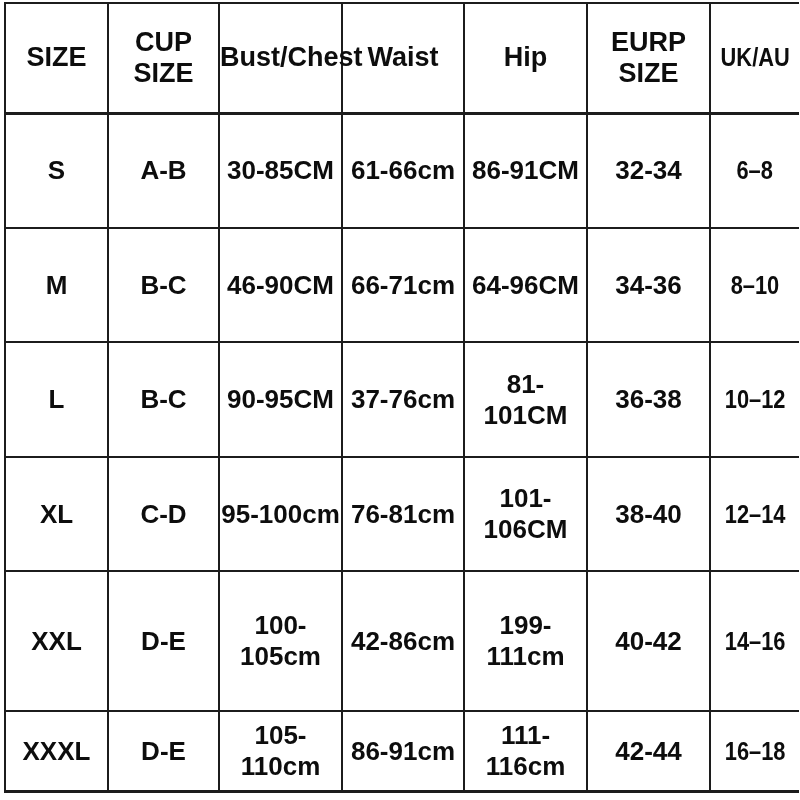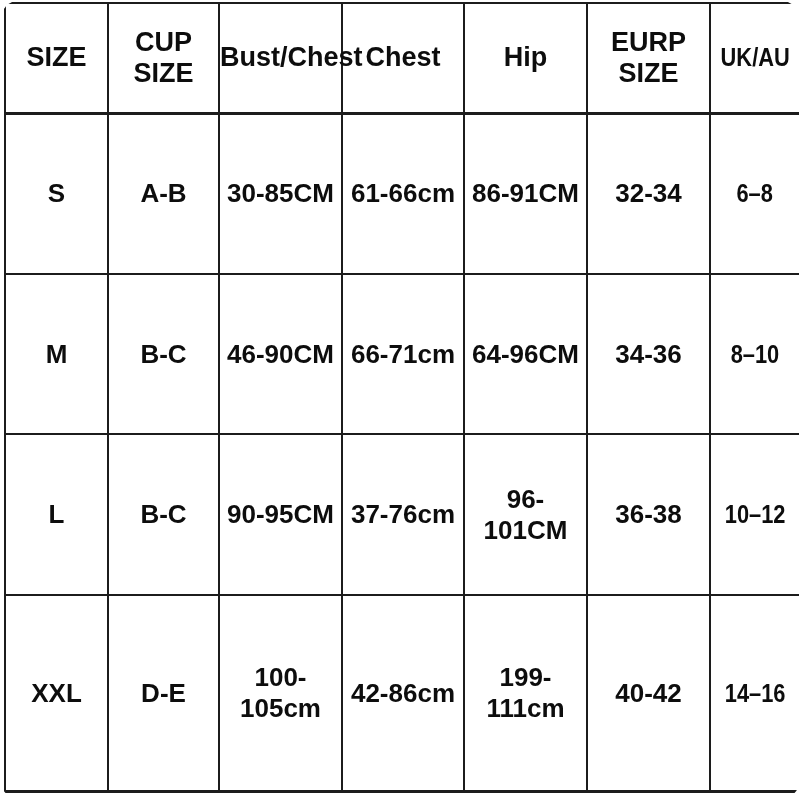--- a/index.html
+++ b/index.html
@@ -7,21 +7,20 @@
     padding: 0;
     background: #ffffff;
   }
   .page {
     position: relative;
     width: 800px;
     height: 800px;
     background: #ffffff;
     overflow: hidden;
     font-family: "Liberation Sans", sans-serif;
-    border-radius: 21px;
   }
   table.size-chart {
     position: absolute;
     left: 4px;
     top: 2px;
     width: 794px;
     height: 791px;
     border-collapse: collapse;
     table-layout: fixed;
   }
@@ -76,21 +75,21 @@
       <col style="width:122px">
       <col style="width:123px">
       <col style="width:123px">
       <col style="width:89px">
     </colgroup>
     <thead>
       <tr style="height:110px">
         <th>SIZE</th>
         <th>CUP SIZE</th>
         <th>Bust/Chest</th>
-        <th>Chest</th>
+        <th>Waist</th>
         <th>Hip</th>
         <th>EURP SIZE</th>
         <th><span class="condensed">UK/AU</span></th>
       </tr>
     </thead>
     <tbody>
       <tr style="height:115px">
         <td>S</td>
         <td>A-B</td>
         <td>30-85CM</td>
@@ -106,28 +105,46 @@
         <td>66-71cm</td>
         <td>64-96CM</td>
         <td>34-36</td>
         <td><span class="condensed">8–10</span></td>
       </tr>
       <tr style="height:115px">
         <td>L</td>
         <td>B-C</td>
         <td>90-95CM</td>
         <td>37-76cm</td>
-        <td>96-101CM</td>
+        <td>81-101CM</td>
         <td>36-38</td>
         <td><span class="condensed">10–12</span></td>
+      </tr>
+      <tr style="height:114px">
+        <td>XL</td>
+        <td>C-D</td>
+        <td>95-100cm</td>
+        <td>76-81cm</td>
+        <td>101-106CM</td>
+        <td>38-40</td>
+        <td><span class="condensed">12–14</span></td>
       </tr>
       <tr style="height:140px">
         <td>XXL</td>
         <td>D-E</td>
         <td>100-105cm</td>
         <td>42-86cm</td>
         <td>199-111cm</td>
         <td>40-42</td>
         <td><span class="condensed">14–16</span></td>
       </tr>
+      <tr>
+        <td>XXXL</td>
+        <td>D-E</td>
+        <td>105-110cm</td>
+        <td>86-91cm</td>
+        <td>111-116cm</td>
+        <td>42-44</td>
+        <td><span class="condensed">16–18</span></td>
+      </tr>
     </tbody>
   </table>
 </div>
 
 </body></html>

